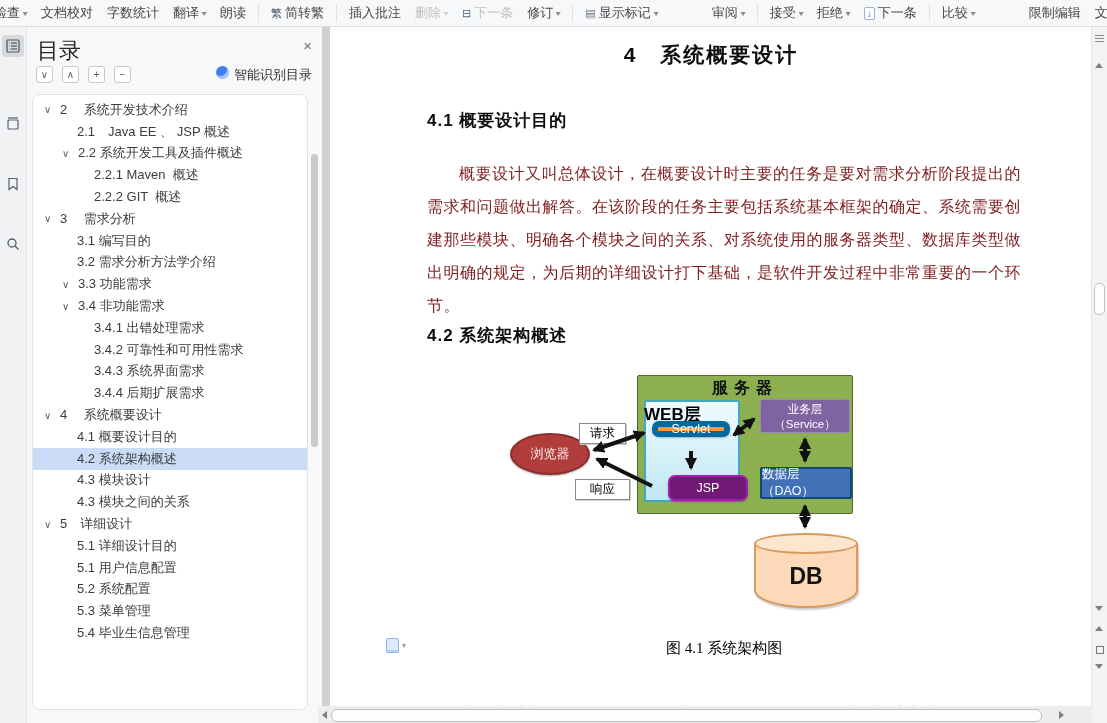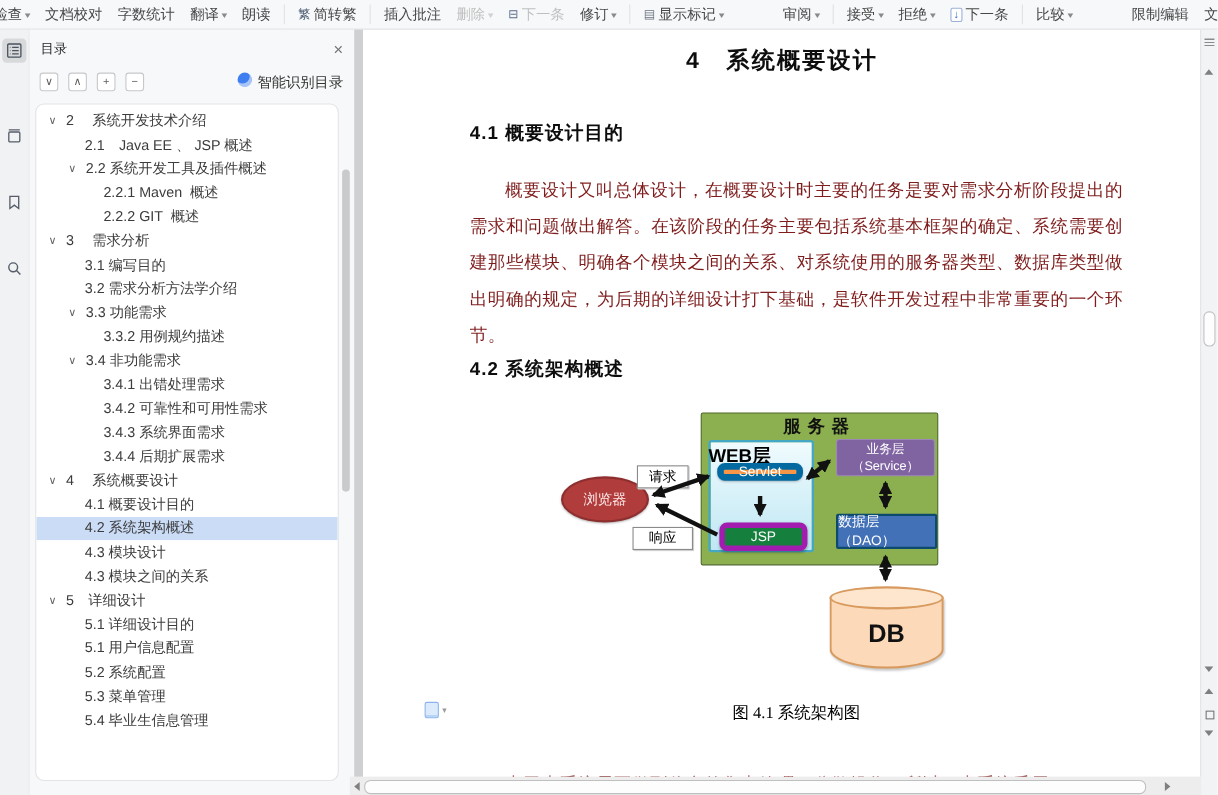--- a/index.html
+++ b/index.html
@@ -19,21 +19,21 @@
   .ric{font-size:11px;color:#5a6b8c;line-height:11px}
   .ric:empty{display:none}
   .ric.boxed{border:1px solid #9ab0d8;border-radius:2px;padding:0 2px;font-size:10px;background:#fff}
   
   #side-strip{position:absolute;top:27px;left:0;width:26px;bottom:0;background:#f1f2f4;border-right:1px solid #e7e8ea}
   .strip-icon{position:absolute;left:2px;width:22px;height:22px;border-radius:4px;
     display:flex;align-items:center;justify-content:center;color:#565d68}
   .strip-icon.active{background:#d8d9db}
   
   #toc-panel{position:absolute;left:27px;top:27px;width:295px;bottom:0;background:#f7f8f9}
-  #toc-title{position:absolute;left:10px;top:9px;font-size:12px;color:#262626}
+  #toc-title{position:absolute;left:10px;top:9px;font-size:22px;color:#262626}
   #toc-close{position:absolute;right:10px;top:10px;font-size:15px;color:#737373;cursor:pointer}
   .tbtn{position:absolute;top:39px;width:17px;height:17px;border:1px solid #c6c8cb;border-radius:3px;
     background:#fff;color:#5b5b5b;font-size:10px;line-height:15px;text-align:center;box-sizing:border-box;cursor:pointer}
   #smart{position:absolute;right:10px;top:39px;display:flex;gap:5px;font-size:13px;color:#333;cursor:pointer}
   #smart .dot{width:13px;height:13px;border-radius:50%;background:#3f7ef0;box-shadow:inset -2px -3px 0 rgba(255,255,255,.55)}
   #toc-list{position:absolute;left:5px;top:67px;width:276px;height:616px;background:#fff;
     border:1px solid #e4e4e6;border-radius:8px;box-sizing:border-box;padding-top:4px;overflow:hidden}
   .trow{height:21.8px;display:flex;align-items:center;font-size:13px;color:#3c3c3c;cursor:pointer}
   .trow .chev{display:none;width:16px;font-size:10px;color:#5f6368;text-align:left;padding-left:0}
   .trow.has-chev .chev{display:inline-block}
@@ -68,21 +68,21 @@
   .fg-server{position:absolute;left:135px;top:1px;width:216px;height:139px;background:#8cb04f;
     border:1px solid #50682c;border-radius:2px}
   .fg-server-label{position:absolute;left:135px;top:4px;width:216px;text-align:center;font-weight:bold;
     font-size:16px;letter-spacing:6px;color:#111}
   .fg-web{position:absolute;left:142px;top:26px;width:96px;height:102px;border:2px solid #44a7c4;border-radius:3px;
     background:linear-gradient(#f0fbfe,#bfe7f3)}
   .fg-web-label{position:absolute;left:142px;top:29px;width:96px;font-size:17px;font-weight:bold;color:#000}
   .fg-servlet{position:absolute;left:150px;top:47px;width:78px;height:16px;background:#f79646;border:6px solid #0369a1;
     border-radius:7px;color:#fff;font-size:12.5px;display:flex;align-items:center;justify-content:center;
     box-shadow:0 1px 2px rgba(0,0,0,.25)}
-  .fg-jsp{position:absolute;left:152px;top:101px;width:80px;height:26px;background:#15803d;border:5px solid #a21caf;
+  .fg-jsp{position:absolute;left:166px;top:101px;width:80px;height:26px;background:#701a75;border:2px solid #a21caf;
     border-radius:7px;color:#fff;font-size:12.5px;display:flex;align-items:center;justify-content:center;
     box-shadow:0 1px 2px rgba(0,0,0,.25)}
   .fg-service{position:absolute;left:258px;top:25px;width:90px;height:34px;background:#8064a2;border:1px solid #9d87b8;
     border-radius:3px;color:#fff;font-size:11.5px;line-height:15px;text-align:center;padding-top:2px}
   .fg-dao{position:absolute;left:258px;top:93px;width:92px;height:32px;background:#4271b7;border:2px solid #0c4a6e;
     border-radius:2px;color:#fff;font-size:12.5px;display:flex;align-items:center;justify-content:center}
   .fg-browser{position:absolute;left:8px;top:59px;width:80px;height:42px;background:#b13c3c;border:2px solid #8e2f2f;
     border-radius:50%;color:#fde9e9;font-size:13px;display:flex;align-items:center;justify-content:center;
     box-shadow:0 1px 2px rgba(0,0,0,.3)}
   .fg-tag{position:absolute;background:#fff;border:1px solid #8a8a8a;font-size:12.5px;color:#000;
@@ -284,24 +284,20 @@
         <span class="tlabel">3.1 编写目的</span>
       </div>
       <div class="trow ind1">
 
         <span class="tlabel">3.2 需求分析方法学介绍</span>
       </div>
       <div class="trow has-chev ind1">
         <span class="chev">∨</span>
         <span class="tlabel">3.3 功能需求</span>
       </div>
-      <div class="trow ind2">
-
-        <span class="tlabel">3.3.2 用例规约描述</span>
-      </div>
       <div class="trow has-chev ind1">
         <span class="chev">∨</span>
         <span class="tlabel">3.4 非功能需求</span>
       </div>
       <div class="trow ind2">
 
         <span class="tlabel">3.4.1 出错处理需求</span>
       </div>
       <div class="trow ind2">
 

